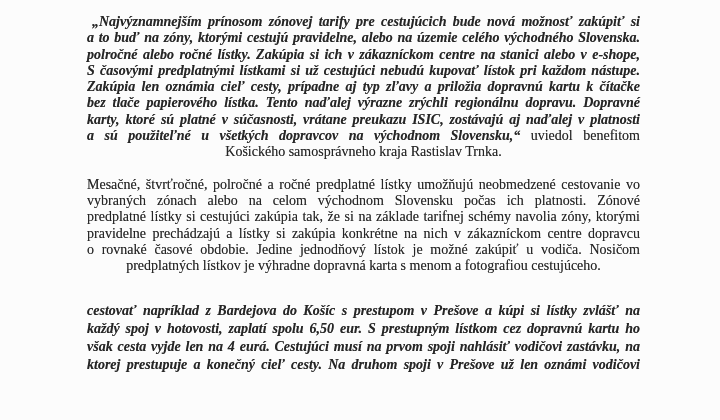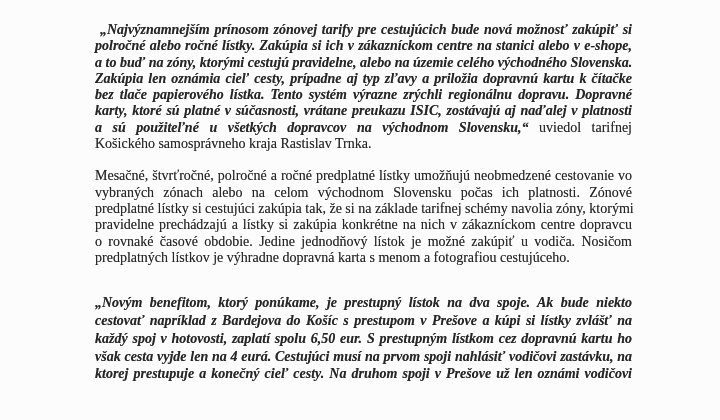--- a/index.html
+++ b/index.html
@@ -12,24 +12,24 @@
   }
   .page {
     box-sizing: border-box;
     width: 720px;
     height: 420px;
     padding: 14px 80px 0 87px;
     font-family: "Liberation Serif", "DejaVu Serif", serif;
     color: #262626;
     text-shadow: 0 0 0.55px rgba(34,34,34,0.48);
   }
-  .para { margin: 8px; font-family: Liberation Serif, serif; }
+  .para { margin: 0; font-family: Liberation Serif, serif; }
   .line {
     white-space: nowrap;
-    text-align: left;
+    text-align: center;
     overflow: visible;
   }
   .line.just {
     text-align: justify;
     text-align-last: justify;
   }
   .seg-bi { font-weight: bold; font-style: italic; }
   .seg-r  { font-weight: normal; font-style: normal; }
   .para-quote-1, .para-body-1 {
     font-size: 14px;
@@ -43,37 +43,37 @@
   .para-quote-2 { margin-top: 28px; }
   .para-quote-1 .line:first-child { text-indent: 5px; }
 </style>
 </head>
 <body>
 
 <main class="page">
   <section>
       <div class="para para-quote-1">
         <div class="line just"><span class="seg-bi">„Najvýznamnejším prínosom zónovej tarify pre cestujúcich bude nová možnosť zakúpiť si</span></div>
+        <div class="line just"><span class="seg-bi">a to buď na zóny, ktorými cestujú pravidelne, alebo na územie celého východného Slovenska.</span></div>
         <div class="line just"><span class="seg-bi">polročné alebo ročné lístky. Zakúpia si ich v zákazníckom centre na stanici alebo v e-shope,</span></div>
-        <div class="line just"><span class="seg-bi">a to buď na zóny, ktorými cestujú pravidelne, alebo na územie celého východného Slovenska.</span></div>
+        <div class="line just"><span class="seg-bi">S časovými predplatnými lístkami si už cestujúci nebudú kupovať lístok pri každom nástupe.</span></div>
         <div class="line just"><span class="seg-bi">Zakúpia len oznámia cieľ cesty, prípadne aj typ zľavy a priložia dopravnú kartu k čítačke</span></div>
-        <div class="line just"><span class="seg-bi">bez tlače papierového lístka. Tento systém výrazne zrýchli regionálnu dopravu. Dopravné</span></div>
+        <div class="line just"><span class="seg-bi">bez tlače papierového lístka. Tento naďalej výrazne zrýchli regionálnu dopravu. Dopravné</span></div>
         <div class="line just"><span class="seg-bi">karty, ktoré sú platné v súčasnosti, vrátane preukazu ISIC, zostávajú aj naďalej v platnosti</span></div>
-        <div class="line just"><span class="seg-bi">a sú použiteľné u všetkých dopravcov na východnom Slovensku,“</span><span class="seg-r"> uviedol tarifnej</span></div>
+        <div class="line just"><span class="seg-bi">a sú použiteľné u všetkých dopravcov na východnom Slovensku,“</span><span class="seg-r"> uviedol benefitom</span></div>
         <div class="line"><span class="seg-r">Košického samosprávneho kraja Rastislav Trnka.</span></div>
       </div>
       <div class="para para-body-1">
         <div class="line just"><span class="seg-r">Mesačné, štvrťročné, polročné a ročné predplatné lístky umožňujú neobmedzené cestovanie vo</span></div>
         <div class="line just"><span class="seg-r">vybraných zónach alebo na celom východnom Slovensku počas ich platnosti. Zónové</span></div>
         <div class="line just"><span class="seg-r">predplatné lístky si cestujúci zakúpia tak, že si na základe tarifnej schémy navolia zóny, ktorými</span></div>
         <div class="line just"><span class="seg-r">pravidelne prechádzajú a lístky si zakúpia konkrétne na nich v zákazníckom centre dopravcu</span></div>
         <div class="line just"><span class="seg-r">o rovnaké časové obdobie. Jedine jednodňový lístok je možné zakúpiť u vodiča. Nosičom</span></div>
         <div class="line"><span class="seg-r">predplatných lístkov je výhradne dopravná karta s menom a fotografiou cestujúceho.</span></div>
       </div>
       <div class="para para-quote-2">
-        <div class="line just"><span class="seg-bi">„Novým benefitom, ktorý ponúkame, je prestupný lístok na dva spoje. Ak bude niekto</span></div>
         <div class="line just"><span class="seg-bi">cestovať napríklad z Bardejova do Košíc s prestupom v Prešove a kúpi si lístky zvlášť na</span></div>
         <div class="line just"><span class="seg-bi">každý spoj v hotovosti, zaplatí spolu 6,50 eur. S prestupným lístkom cez dopravnú kartu ho</span></div>
         <div class="line just"><span class="seg-bi">však cesta vyjde len na 4 eurá. Cestujúci musí na prvom spoji nahlásiť vodičovi zastávku, na</span></div>
         <div class="line just"><span class="seg-bi">ktorej prestupuje a konečný cieľ cesty. Na druhom spoji v Prešove už len oznámi vodičovi</span></div>
       </div>
     </section>
 </main>
 
 </body></html>

